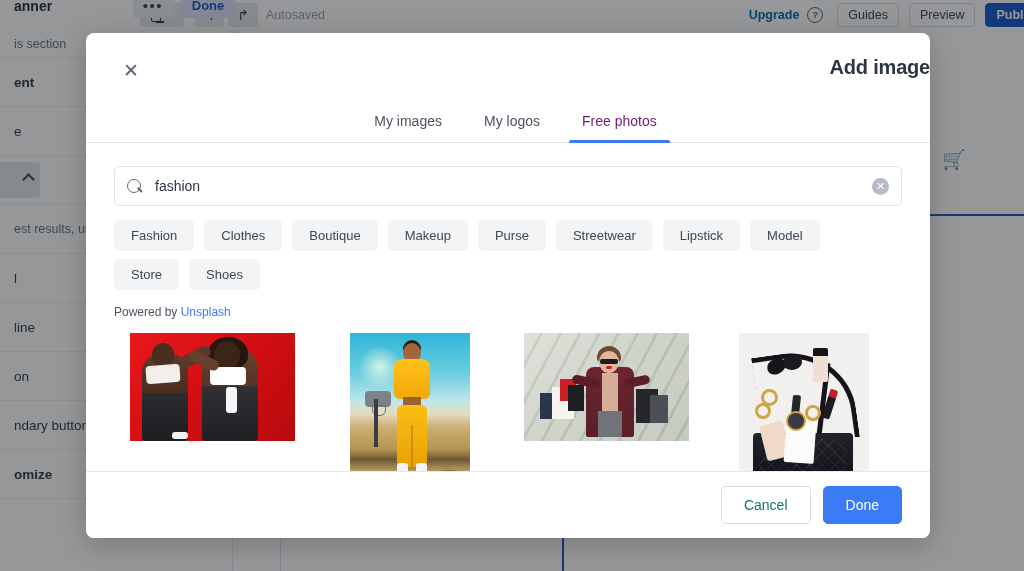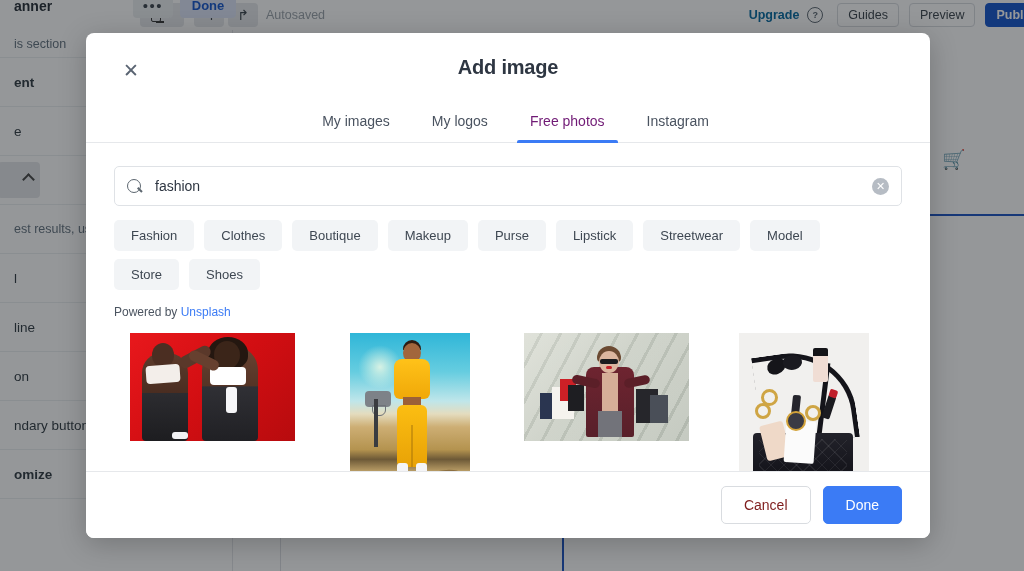--- a/index.html
+++ b/index.html
@@ -229,21 +229,21 @@
     cursor: pointer;
     background: none;
     border: none;
     padding: 0;
     font-family: "Liberation Sans", sans-serif;
   }
   .modal-title {
     position: absolute;
     left: 0; right: 0;
     top: 23px;
-    text-align: center;
+    text-align: right;
     font-size: 20px;
     font-weight: bold;
     color: #2e3642;
     letter-spacing: -0.2px;
   }
   .tabs {
     position: absolute;
     left: 15px; right: 0;
     bottom: 0;
     display: flex;
@@ -548,21 +548,21 @@
     height: 38px;
     border-radius: 5px;
     font-size: 14px;
     padding: 0 22px;
     cursor: pointer;
     font-family: "Liberation Sans", sans-serif;
   }
   .btn-cancel {
     background: #ffffff;
     border: 1px solid #d9dce0;
-    color: #7f1d1d;
+    color: #0f766e;
   }
   .btn-done {
     background: #3b7bf5;
     border: 1px solid #3b7bf5;
     color: #ffffff;
   }
 </style>
 </head>
 <body>
 
@@ -641,43 +641,42 @@
 <div id="modal">
 
   <div class="modal-header">
     <button class="close-btn">✕</button>
     <div class="modal-title">Add image</div>
 
     <div class="tabs">
       <button class="tab">My images</button>
       <button class="tab">My logos</button>
       <button class="tab active">Free photos</button>
-      <button class="tab">Instagram</button>
     </div>
   </div>
 
   <div class="modal-body">
     <div class="scroll-area">
 
       <div class="search-wrap">
         <div class="search-box">
           <span class="search-icon"></span>
           <input class="search-input" type="text" value="fashion" style="">
           <button class="clear-btn">✕</button>
         </div>
       </div>
 
       <div class="tags">
         <button class="tag">Fashion</button>
         <button class="tag">Clothes</button>
         <button class="tag">Boutique</button>
         <button class="tag">Makeup</button>
         <button class="tag">Purse</button>
+        <button class="tag">Streetwear</button>
         <button class="tag">Lipstick</button>
-        <button class="tag">Streetwear</button>
         <button class="tag">Model</button>
         <button class="tag">Store</button>
         <button class="tag">Shoes</button>
       </div>
 
       <div class="powered">
         <span>Powered by </span><a href="#">Unsplash</a>
       </div>
 
       <div class="photo-grid">

